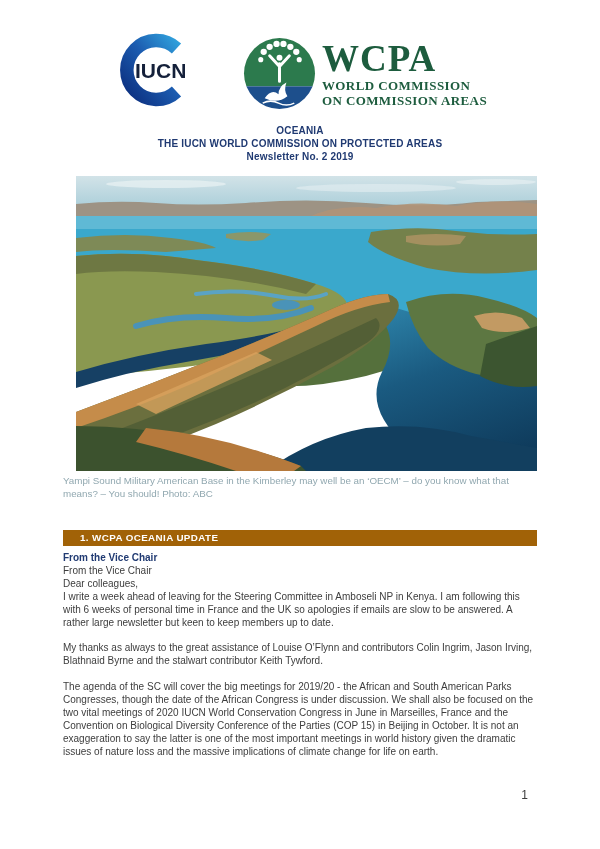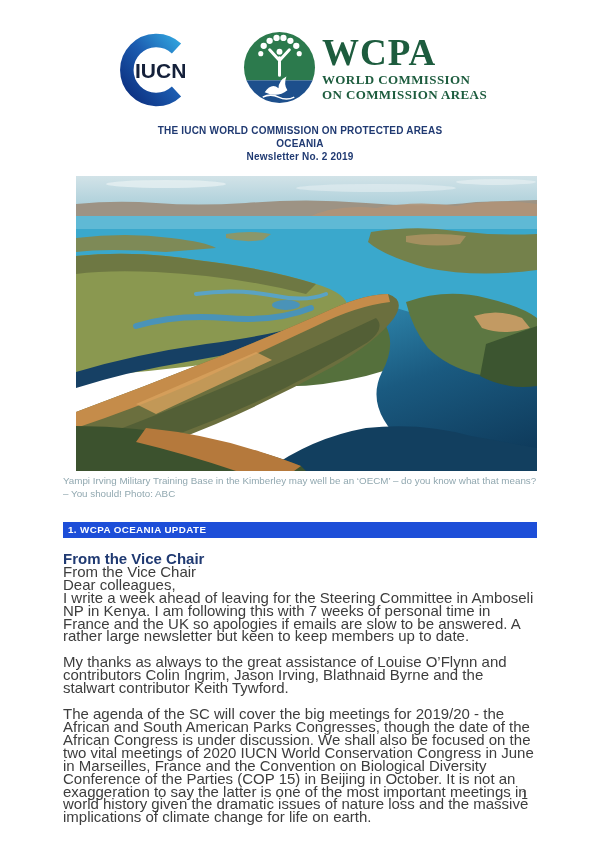--- a/index.html
+++ b/index.html
@@ -8,21 +8,21 @@
     width:600px;height:849px;
     margin:0 auto;
     background:#ffffff;
     font-family:"Liberation Sans", sans-serif;
     overflow:hidden;
     box-sizing:border-box;
   }
   .content{position:absolute;left:63px;top:0;width:474px;}
   
   .logo-row{
-    display:flex;justify-content:center;align-items:flex-start;
+    display:flex;justify-content:center;align-items:flex-end;
     gap:32px;padding-top:27px;height:86px;
   }
   .iucn-logo{width:98px;height:86px;}
   .wcpa-logo{display:flex;align-items:center;gap:6px;height:80px;}
   .wcpa-circle{width:73px;height:73px;}
   .wcpa-textblock{display:flex;flex-direction:column;line-height:1;}
   .wcpa-acronym{
     font-family:"Liberation Serif", serif;font-weight:bold;
     font-size:37px;color:#1d5c3e;letter-spacing:1px;
   }
@@ -38,27 +38,27 @@
   }
   
   .photo-wrap{margin-top:13px;margin-left:13px;width:461px;height:295px;overflow:hidden;}
   .photo-wrap svg{display:block;width:100%;height:100%;}
   .photo-caption{
     margin-top:3px;
     color:#91a8b0;font-size:9.8px;line-height:13px;
   }
   
   .section-bar{
-    margin-top:22px;height:16px;line-height:16px;
-    background:#1d4ed8;color:#ffffff;
+    margin-top:30px;height:16px;line-height:16px;
+    background:#a16207;color:#ffffff;
     font-weight:bold;font-size:9.8px;letter-spacing:0.4px;
-    padding-left:5px;
-  }
-  
-  .article{margin-top:15px;color:#3d3d3d;font-size:15px;line-height:12.9px;}
+    padding-left:17px;
+  }
+  
+  .article{margin-top:6px;color:#3d3d3d;font-size:10px;line-height:12.9px;}
   .article-heading{color:#203a72;font-weight:bold;margin-bottom:0;}
   .article p{margin:0 0 13px 0;}
   .intro-line{display:block;}
   
   .page-number{
     position:absolute;right:72px;bottom:47px;
     color:#3c3c3c;font-size:12px;
   }
 </style>
 </head>
@@ -111,22 +111,22 @@
         </svg>
         <div class="wcpa-textblock">
           <span class="wcpa-acronym">WCPA</span>
           <span class="wcpa-sub">WORLD COMMISSION</span>
           <span class="wcpa-sub">ON COMMISSION AREAS</span>
         </div>
       </div>
     </div>
 
     <div class="doc-title">
+      <div>OCEANIA</div>
       <div>THE IUCN WORLD COMMISSION ON PROTECTED AREAS</div>
-      <div>OCEANIA</div>
       <div>Newsletter No. 2 2019</div>
     </div>
 
     <div class="photo-wrap">
       <svg viewBox="0 0 461 295" preserveAspectRatio="none">
         <defs>
           <linearGradient id="sky" x1="0" y1="0" x2="0" y2="1">
             <stop offset="0" stop-color="#d2e3e8"></stop>
             <stop offset="1" stop-color="#a8cdd8"></stop>
           </linearGradient>
@@ -175,28 +175,28 @@
         <path d="M0 236 Q70 210 140 182 Q210 154 258 132 Q290 118 312 118 L314 126 Q280 130 240 150 Q180 178 120 206 Q60 232 0 252 Z" fill="#c58c4a"></path>
         <path d="M60 228 Q120 202 180 176 L196 184 Q140 210 80 238 Z" fill="#d8a35e" opacity="0.8"></path>
         <path d="M20 262 Q90 236 160 206 Q220 180 270 156 L300 142 Q310 152 292 166 Q240 198 180 226 Q110 258 30 282 Z" fill="#3f5230" opacity="0.55"></path>
 
         <circle cx="220" cy="238" r="1.4" fill="#ffffff" opacity="0.9"></circle>
 
         <path d="M0 250 Q60 250 120 262 Q180 272 225 290 L230 295 L0 295 Z" fill="#3c522e"></path>
         <path d="M70 252 Q130 258 185 276 Q210 284 225 290 L218 295 L160 295 Q110 278 60 266 Z" fill="#b5793c"></path>
       </svg>
     </div>
-    <div class="photo-caption">Yampi Irving Military Training Base in the Kimberley may well be an ‘OECM’ – do you know what that means? – You should! Photo: ABC</div>
+    <div class="photo-caption">Yampi Sound Military American Base in the Kimberley may well be an ‘OECM’ – do you know what that means? – You should! Photo: ABC</div>
 
     <div class="section-bar">1. WCPA OCEANIA UPDATE</div>
 
     <div class="article">
       <div class="article-heading">From the Vice Chair</div>
       <span class="intro-line">From the Vice Chair</span>
       <span class="intro-line">Dear colleagues,</span>
-      <p>I write a week ahead of leaving for the Steering Committee in Amboseli NP in Kenya. I am following this with 7 weeks of personal time in France and the UK so apologies if emails are slow to be answered.  A rather large newsletter but keen to keep members up to date.</p>
+      <p>I write a week ahead of leaving for the Steering Committee in Amboseli NP in Kenya. I am following this with 6 weeks of personal time in France and the UK so apologies if emails are slow to be answered.  A rather large newsletter but keen to keep members up to date.</p>
       <p>My thanks as always to the great assistance of Louise O’Flynn and contributors Colin Ingrim, Jason Irving, Blathnaid Byrne and the stalwart contributor Keith Tywford.</p>
       <p>The agenda of the SC will cover the big meetings for 2019/20 - the African and South American Parks Congresses, though the date of the African Congress is under discussion. We shall also be focused on the two vital meetings of 2020 IUCN World Conservation Congress in June in Marseilles, France and the Convention on Biological Diversity Conference of the Parties (COP 15) in Beijing in October. It is not an exaggeration to say the latter is one of the most important meetings in world history given the dramatic issues of nature loss and the massive implications of climate change for life on earth.</p>
     </div>
   </div>
 
   <div class="page-number">1</div>
 </div>
 
 </body></html>

